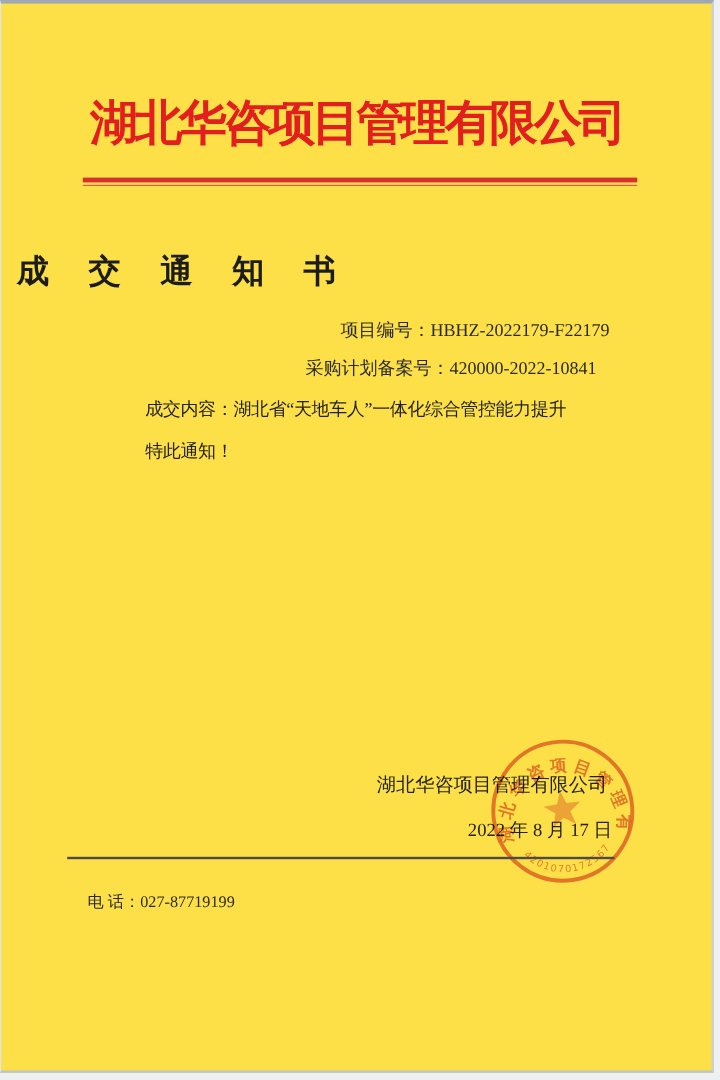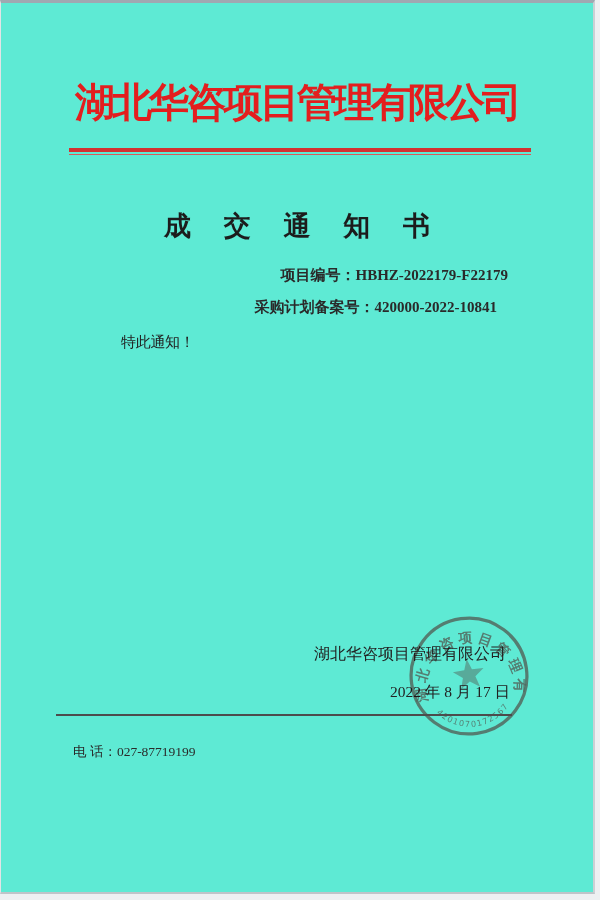--- a/index.html
+++ b/index.html
@@ -5,21 +5,21 @@
   html,body{margin:0;padding:0;}
   body{
     width:600px;height:900px;
     background:#eef0f2;
     font-family:"Liberation Serif","DejaVu Serif",serif;
     overflow:hidden;
   }
   .page{
     position:relative;
     width:595px;height:894px;
-    background:#5eead4;
+    background:#fde047;
     border-top:3px solid #a0a8b1;
     border-right:2px solid #ccd0d4;
     border-bottom:2px solid #bfc4c9;
     border-left:1px solid #e2e4e6;
     box-sizing:border-box;
   }
   .letterhead{
     position:absolute;top:72px;left:0;width:100%;
     text-align:center;
     font-size:40px;font-weight:bold;
@@ -30,30 +30,28 @@
   .letterhead-rule{
     position:absolute;top:145px;left:68px;width:462px;height:0;
     border-top:4px solid #d43030;
   }
   .letterhead-rule::after{
     content:"";display:block;margin-top:2px;
     border-top:1px solid #da5a5a;
   }
   .doc-title{
     position:absolute;top:205px;left:0;width:100%;
-    text-align:center;
     font-size:27px;font-weight:bold;color:#1c1c1c;
     letter-spacing:13px;text-indent:13px;
     white-space:nowrap;
   }
   .meta-line{
     position:absolute;
     font-size:15px;color:#2a2a2a;
     white-space:nowrap;
-    font-weight:bold;
   }
   .meta-project{top:263px;right:85px;}
   .meta-record{top:295px;right:96px;text-align:right;}
   .doc-body{
     position:absolute;top:322px;left:90px;width:452px;
     font-size:15px;line-height:35px;color:#222;
     text-align:justify;
     letter-spacing:-0.3px;
   }
   .doc-body p{margin:0;text-indent:2em;}
@@ -94,20 +92,21 @@
 
   <div class="letterhead-rule"></div>
 
   <div class="doc-title">成 交 通 知 书</div>
 
   <div class="meta-line meta-project">项目编号：HBHZ-2022179-F22179</div>
 
   <div class="meta-line meta-record">采购计划备案号：420000-2022-10841</div>
 
   <div class="doc-body">
+    <p>成交内容：湖北省“天地车人”一体化综合管控能力提升</p>
     <p>特此通知！</p>
   </div>
 
   <div class="sig-company">湖北华咨项目管理有限公司</div>
 
   <div class="sig-date">2022 年 8 月 17 日</div>
 
   <svg class="seal" viewBox="0 0 130 134" xmlns="http://www.w3.org/2000/svg">
     <defs>
       <path id="seal-top-arc" d="M 23 91 A 44 44 0 1 1 107 91" fill="none"></path>

